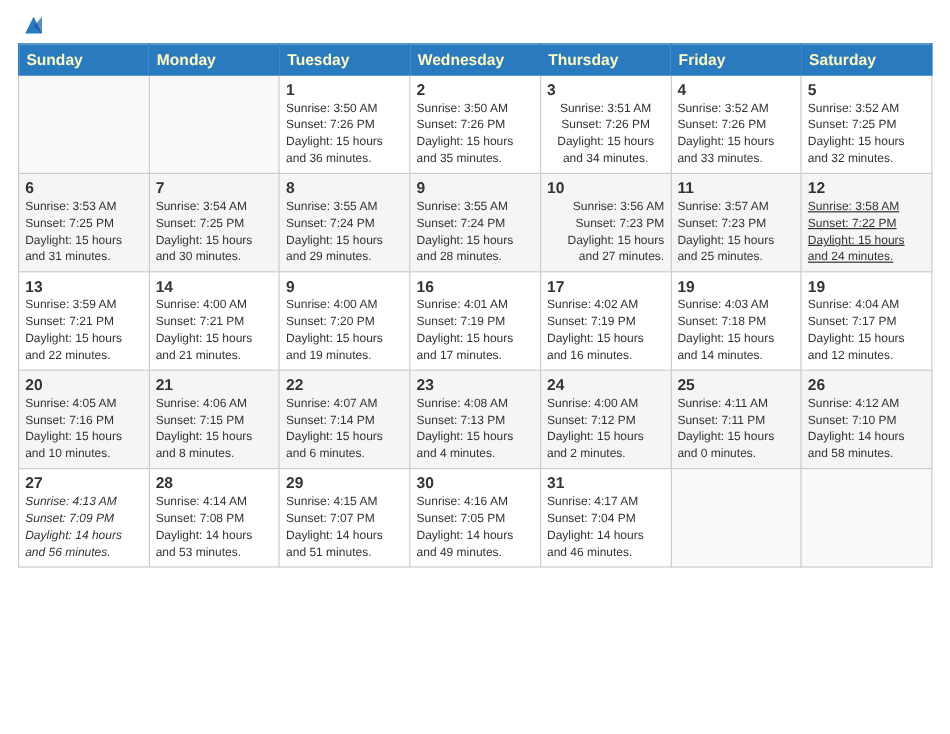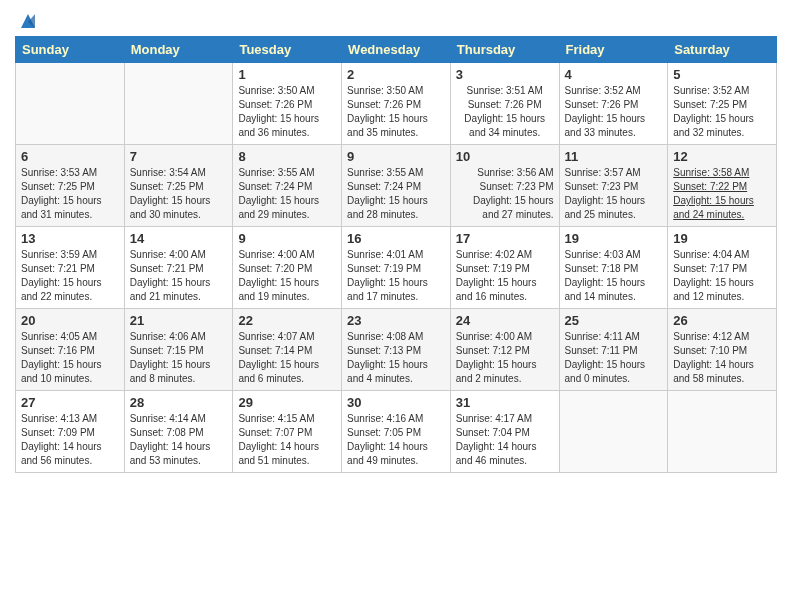--- a/index.html
+++ b/index.html
@@ -295,21 +295,21 @@
           <td>
             <span class="day-number">26</span>
             <div class="day-info" style="white-space: pre-line;">Sunrise: 4:12 AM
 Sunset: 7:10 PM
 Daylight: 14 hours and 58 minutes.</div>
           </td>
         </tr>
         <tr>
           <td>
             <span class="day-number">27</span>
-            <div class="day-info" style="white-space: pre-line;">Sunrise: 4:13 AM
+            <div class="day-info" style="white-space: pre-line; font-style: italic;">Sunrise: 4:13 AM
 Sunset: 7:09 PM
 Daylight: 14 hours and 56 minutes.</div>
           </td>
           <td>
             <span class="day-number">28</span>
             <div class="day-info" style="white-space: pre-line;">Sunrise: 4:14 AM
 Sunset: 7:08 PM
 Daylight: 14 hours and 53 minutes.</div>
           </td>
           <td>

